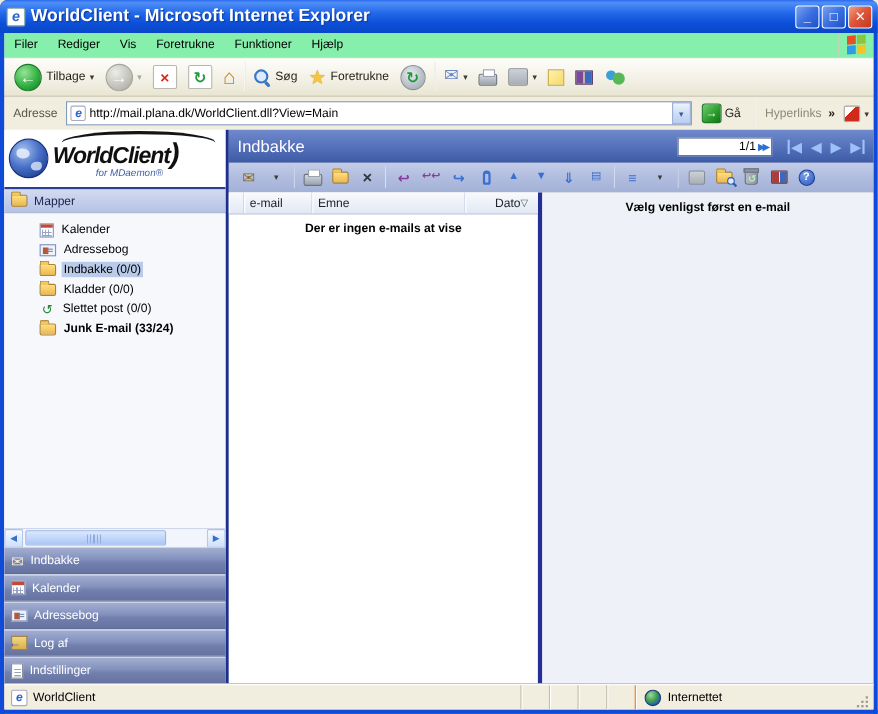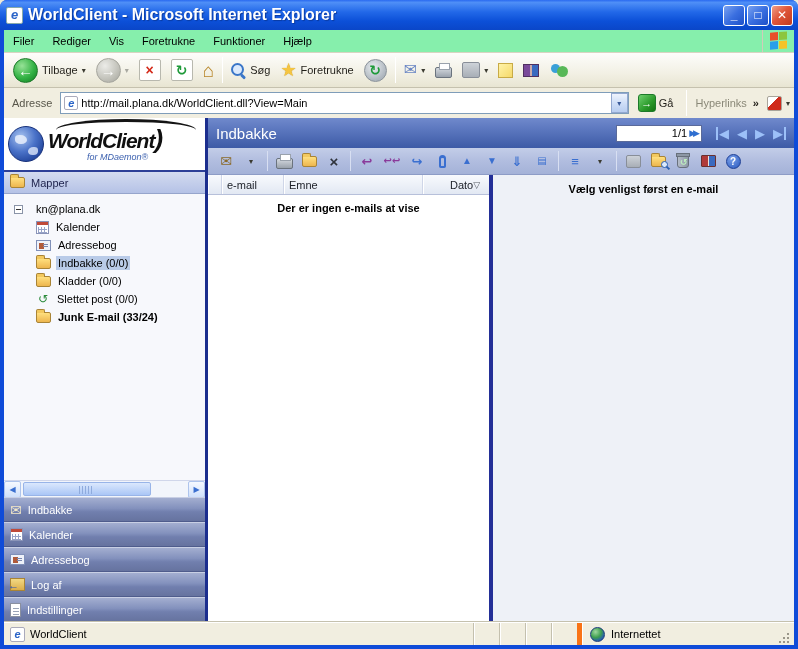--- a/index.html
+++ b/index.html
@@ -198,21 +198,21 @@
   .preview-empty { text-align:center; font-weight:bold; padding-top:8px; color:#000; }
 
   
   .statusbar { height:23px; display:flex; align-items:center; background:#f1eee0; border-top:1px solid #fff;
     box-shadow:0 -1px 0 #c5c1ae; padding:0 3px; }
   .st-left { flex:1; display:flex; align-items:center; gap:5px; padding-left:3px; }
   .st-pg { width:15px; height:15px; background:#fff; border:1px solid #aab; border-radius:2px; color:#2a64c8;
     font-weight:bold; font-style:italic; font-size:11px; line-height:13px; text-align:center; }
   .st-cell { width:26px; align-self:stretch; border-left:1px solid #c4c0ae; box-shadow:inset 1px 0 0 #fff; }
   .st-zone { width:200px; align-self:stretch; display:flex; align-items:center; gap:6px; padding-left:8px;
-    border-left:5px solid #f97316; box-shadow:inset 1px 0 0 #fff; }
+    border-left:1px solid #f97316; box-shadow:inset 1px 0 0 #fff; }
   .ic-globe { width:15px; height:15px; border-radius:50%; flex:none;
     background:radial-gradient(circle at 35% 30%,#9fd89f,#3f9f4f 45%,#2458b8 78%,#143a86); border:1px solid #1a3a7a; }
   .grip { width:14px; height:14px; align-self:flex-end; position:relative; }
   .grip::after { content:""; position:absolute; right:2px; bottom:2px; width:2px; height:2px; background:#9a968a;
     box-shadow:-4px 0 #9a968a,-8px 0 #9a968a,0 -4px #9a968a,-4px -4px #9a968a,0 -8px #9a968a; }
 </style>
 </head>
 <body>
 
 <div class="window">
@@ -328,24 +328,20 @@
             <div class="tagline">for MDaemon®</div>
           </span>
         </div>
 
         <div class="mapper-hd">
           <span class="ic-folder"></span>
           <span>Mapper</span>
         </div>
 
         <div class="tree">
-          <div class="tree-row">
-            <span class="minusbox"></span>
-            <span class="tree-label" style="margin-left:6px;">kn@plana.dk</span>
-          </div>
           <div class="tree-row child">
             <span class="ic-cal"></span>
             <span class="tree-label">Kalender</span>
           </div>
           <div class="tree-row child">
             <span class="ic-card"></span>
             <span class="tree-label">Adressebog</span>
           </div>
           <div class="tree-row child">
             <span class="ic-folder"></span>

